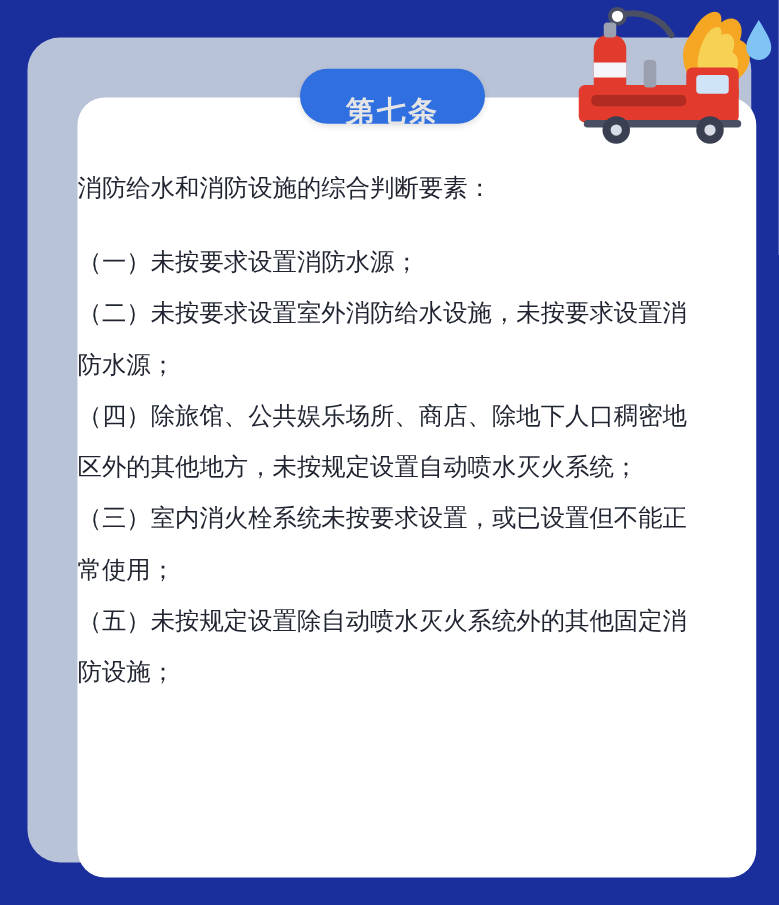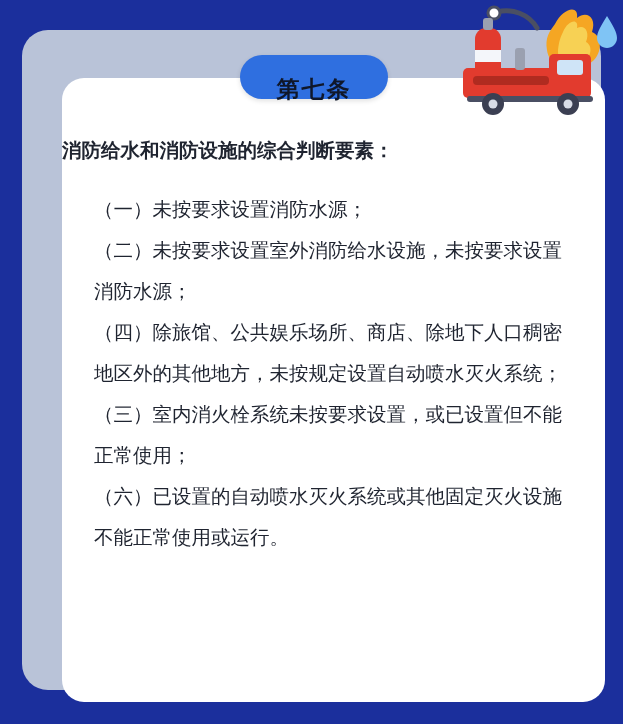--- a/index.html
+++ b/index.html
@@ -47,21 +47,21 @@
     width: 148px;
     height: 44px;
     background: #2f6fe0;
     border-radius: 22px;
     display: flex;
     align-items: center;
     justify-content: center;
     box-shadow: 0 2px 5px rgba(0,0,0,0.12);
   }
   .title-pill .title-text {
-    color: #0f172a;
+    color: #e5e5e5;
     font-size: 23px;
     font-weight: bold;
     letter-spacing: 2px;
     margin-top: 24px;
   }
 
   
   .illustration {
     position: absolute;
     left: 437px;
@@ -81,25 +81,23 @@
     line-height: 41px;
     font-family: "DejaVu Sans", "Liberation Sans", sans-serif;
   }
   .para {
     margin: 0;
     text-indent: 0;
     white-space: pre-wrap;
   }
   .para.lead {
     margin-bottom: 18px;
-    font-weight: bold;
   }
   .para.item {
     text-indent: 0;
-    padding-left: 32px;
   }
 </style>
 </head>
 <body>
 
 <div class="outer-card">
   <div class="inner-card"></div>
 </div>
 
 <div class="title-pill">
@@ -133,14 +131,14 @@
     <rect x="78" y="46" width="10" height="22" rx="3" fill="#9aa0b0"></rect>
   </svg>
 </div>
 
 <div class="body-text">
   <p class="para lead">消防给水和消防设施的综合判断要素：</p>
   <p class="para item">（一）未按要求设置消防水源；</p>
   <p class="para item">（二）未按要求设置室外消防给水设施，未按要求设置消防水源；</p>
   <p class="para item">（四）除旅馆、公共娱乐场所、商店、除地下人口稠密地区外的其他地方，未按规定设置自动喷水灭火系统；</p>
   <p class="para item">（三）室内消火栓系统未按要求设置，或已设置但不能正常使用；</p>
-  <p class="para item">（六）已设置的自动喷水灭火系统或其他固定灭火设施不能正常使用或运行。</p>
+  <p class="para item">（五）未按规定设置除自动喷水灭火系统外的其他固定消防设施；</p>
 </div>
 
 </body></html>

